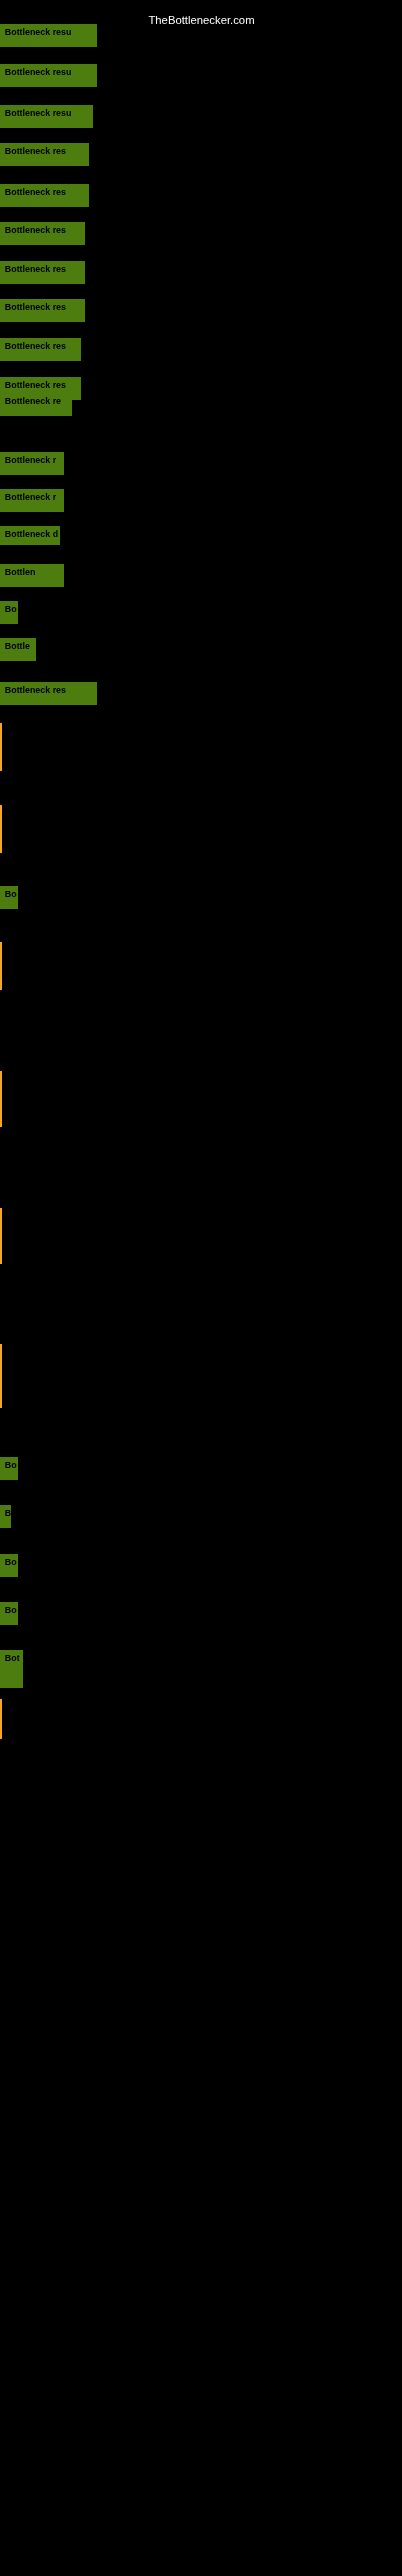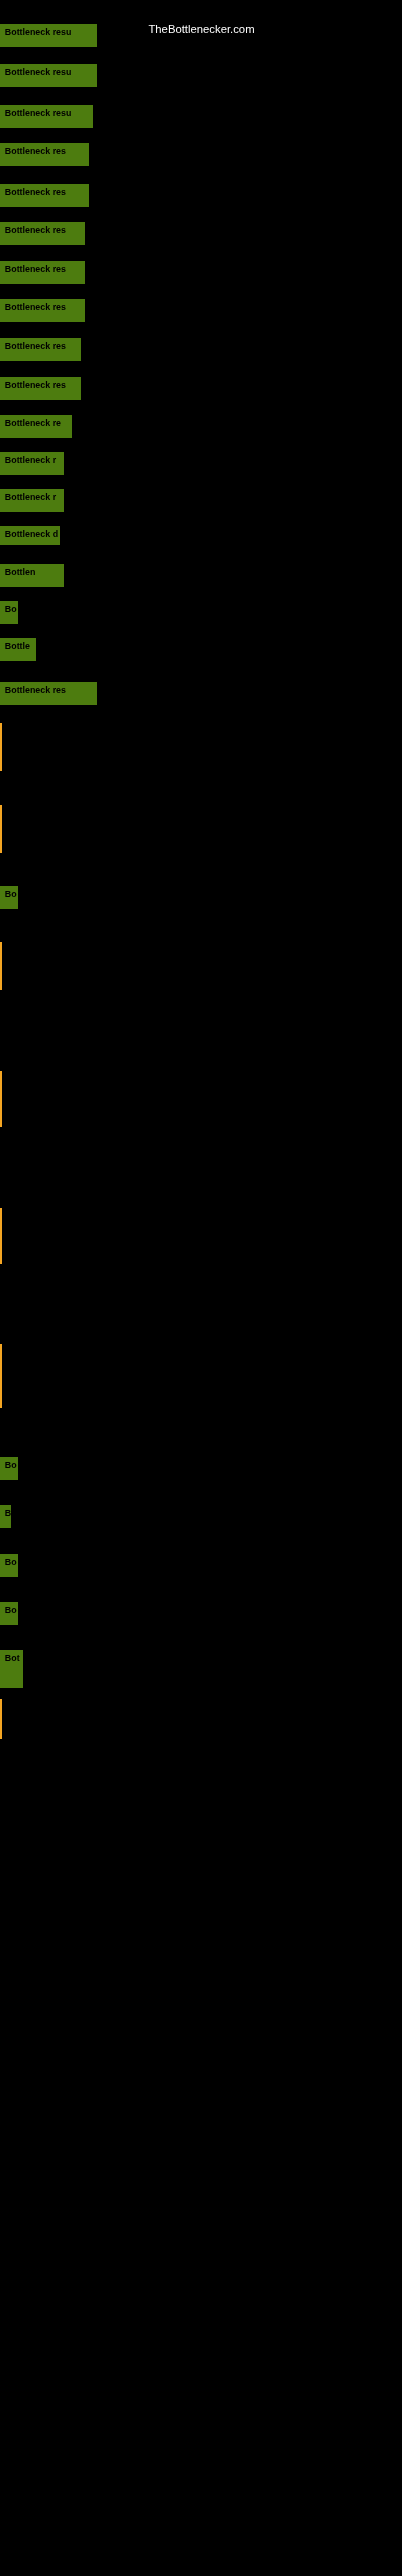--- a/index.html
+++ b/index.html
@@ -11,21 +11,21 @@
     body {
       background-color: #000000;
       width: 403px;
       min-height: 2576px;
       font-family: Arial, sans-serif;
       position: relative;
     }
 
     .site-title {
       position: absolute;
-      top: 23px;
+      top: 14px;
       left: 50%;
       transform: translateX(-50%);
       color: #ffffff;
       font-size: 11.3px;
       white-space: nowrap;
       text-align: center;
     }
 
     .bottleneck-item {
       position: absolute;
@@ -55,21 +55,21 @@
     <div class="bottleneck-item" style="top: 24px; width: 97px; height: 22.5px;">Bottleneck resu</div>
     <div class="bottleneck-item" style="top: 64px; width: 97px; height: 22.5px;">Bottleneck resu</div>
     <div class="bottleneck-item" style="top: 105px; width: 93px; height: 22.5px;">Bottleneck resu</div>
     <div class="bottleneck-item" style="top: 143px; width: 89px; height: 22.5px;">Bottleneck res</div>
     <div class="bottleneck-item" style="top: 184px; width: 89px; height: 22.5px;">Bottleneck res</div>
     <div class="bottleneck-item" style="top: 222px; width: 85px; height: 22.5px;">Bottleneck res</div>
     <div class="bottleneck-item" style="top: 261px; width: 85px; height: 22.5px;">Bottleneck res</div>
     <div class="bottleneck-item" style="top: 299px; width: 85px; height: 22.5px;">Bottleneck res</div>
     <div class="bottleneck-item" style="top: 338px; width: 81px; height: 22.5px;">Bottleneck res</div>
     <div class="bottleneck-item" style="top: 377px; width: 81px; height: 22.5px;">Bottleneck res</div>
-    <div class="bottleneck-item" style="top: 415px; width: 72px; height: 22.5px;">Bottleneck re</div>
+    <div class="bottleneck-item" style="top: 393px; width: 72px; height: 22.5px;">Bottleneck re</div>
     <div class="bottleneck-item" style="top: 452px; width: 64px; height: 22.5px;">Bottleneck r</div>
     <div class="bottleneck-item" style="top: 489px; width: 64px; height: 22.5px;">Bottleneck r</div>
     <div class="bottleneck-item" style="top: 526px; width: 60px; height: 19px;">Bottleneck d</div>
     <div class="bottleneck-item" style="top: 564px; width: 64px; height: 22.5px;">Bottlen</div>
     <div class="bottleneck-item" style="top: 601px; width: 17.7px; height: 22.5px;">Bo</div>
     <div class="bottleneck-item" style="top: 638px; width: 36px; height: 22.5px;">Bottle</div>
     <div class="bottleneck-item" style="top: 682px; width: 97px; height: 22.5px;">Bottleneck res</div>
     <div class="vertical-bar" style="top: 723px; height: 48px; width: 2.4px;"></div>
     <div class="vertical-bar" style="top: 805px; height: 48px; width: 2.4px;"></div>
     <div class="bottleneck-item" style="top: 886px; width: 17.7px; height: 22.5px;">Bo</div>

